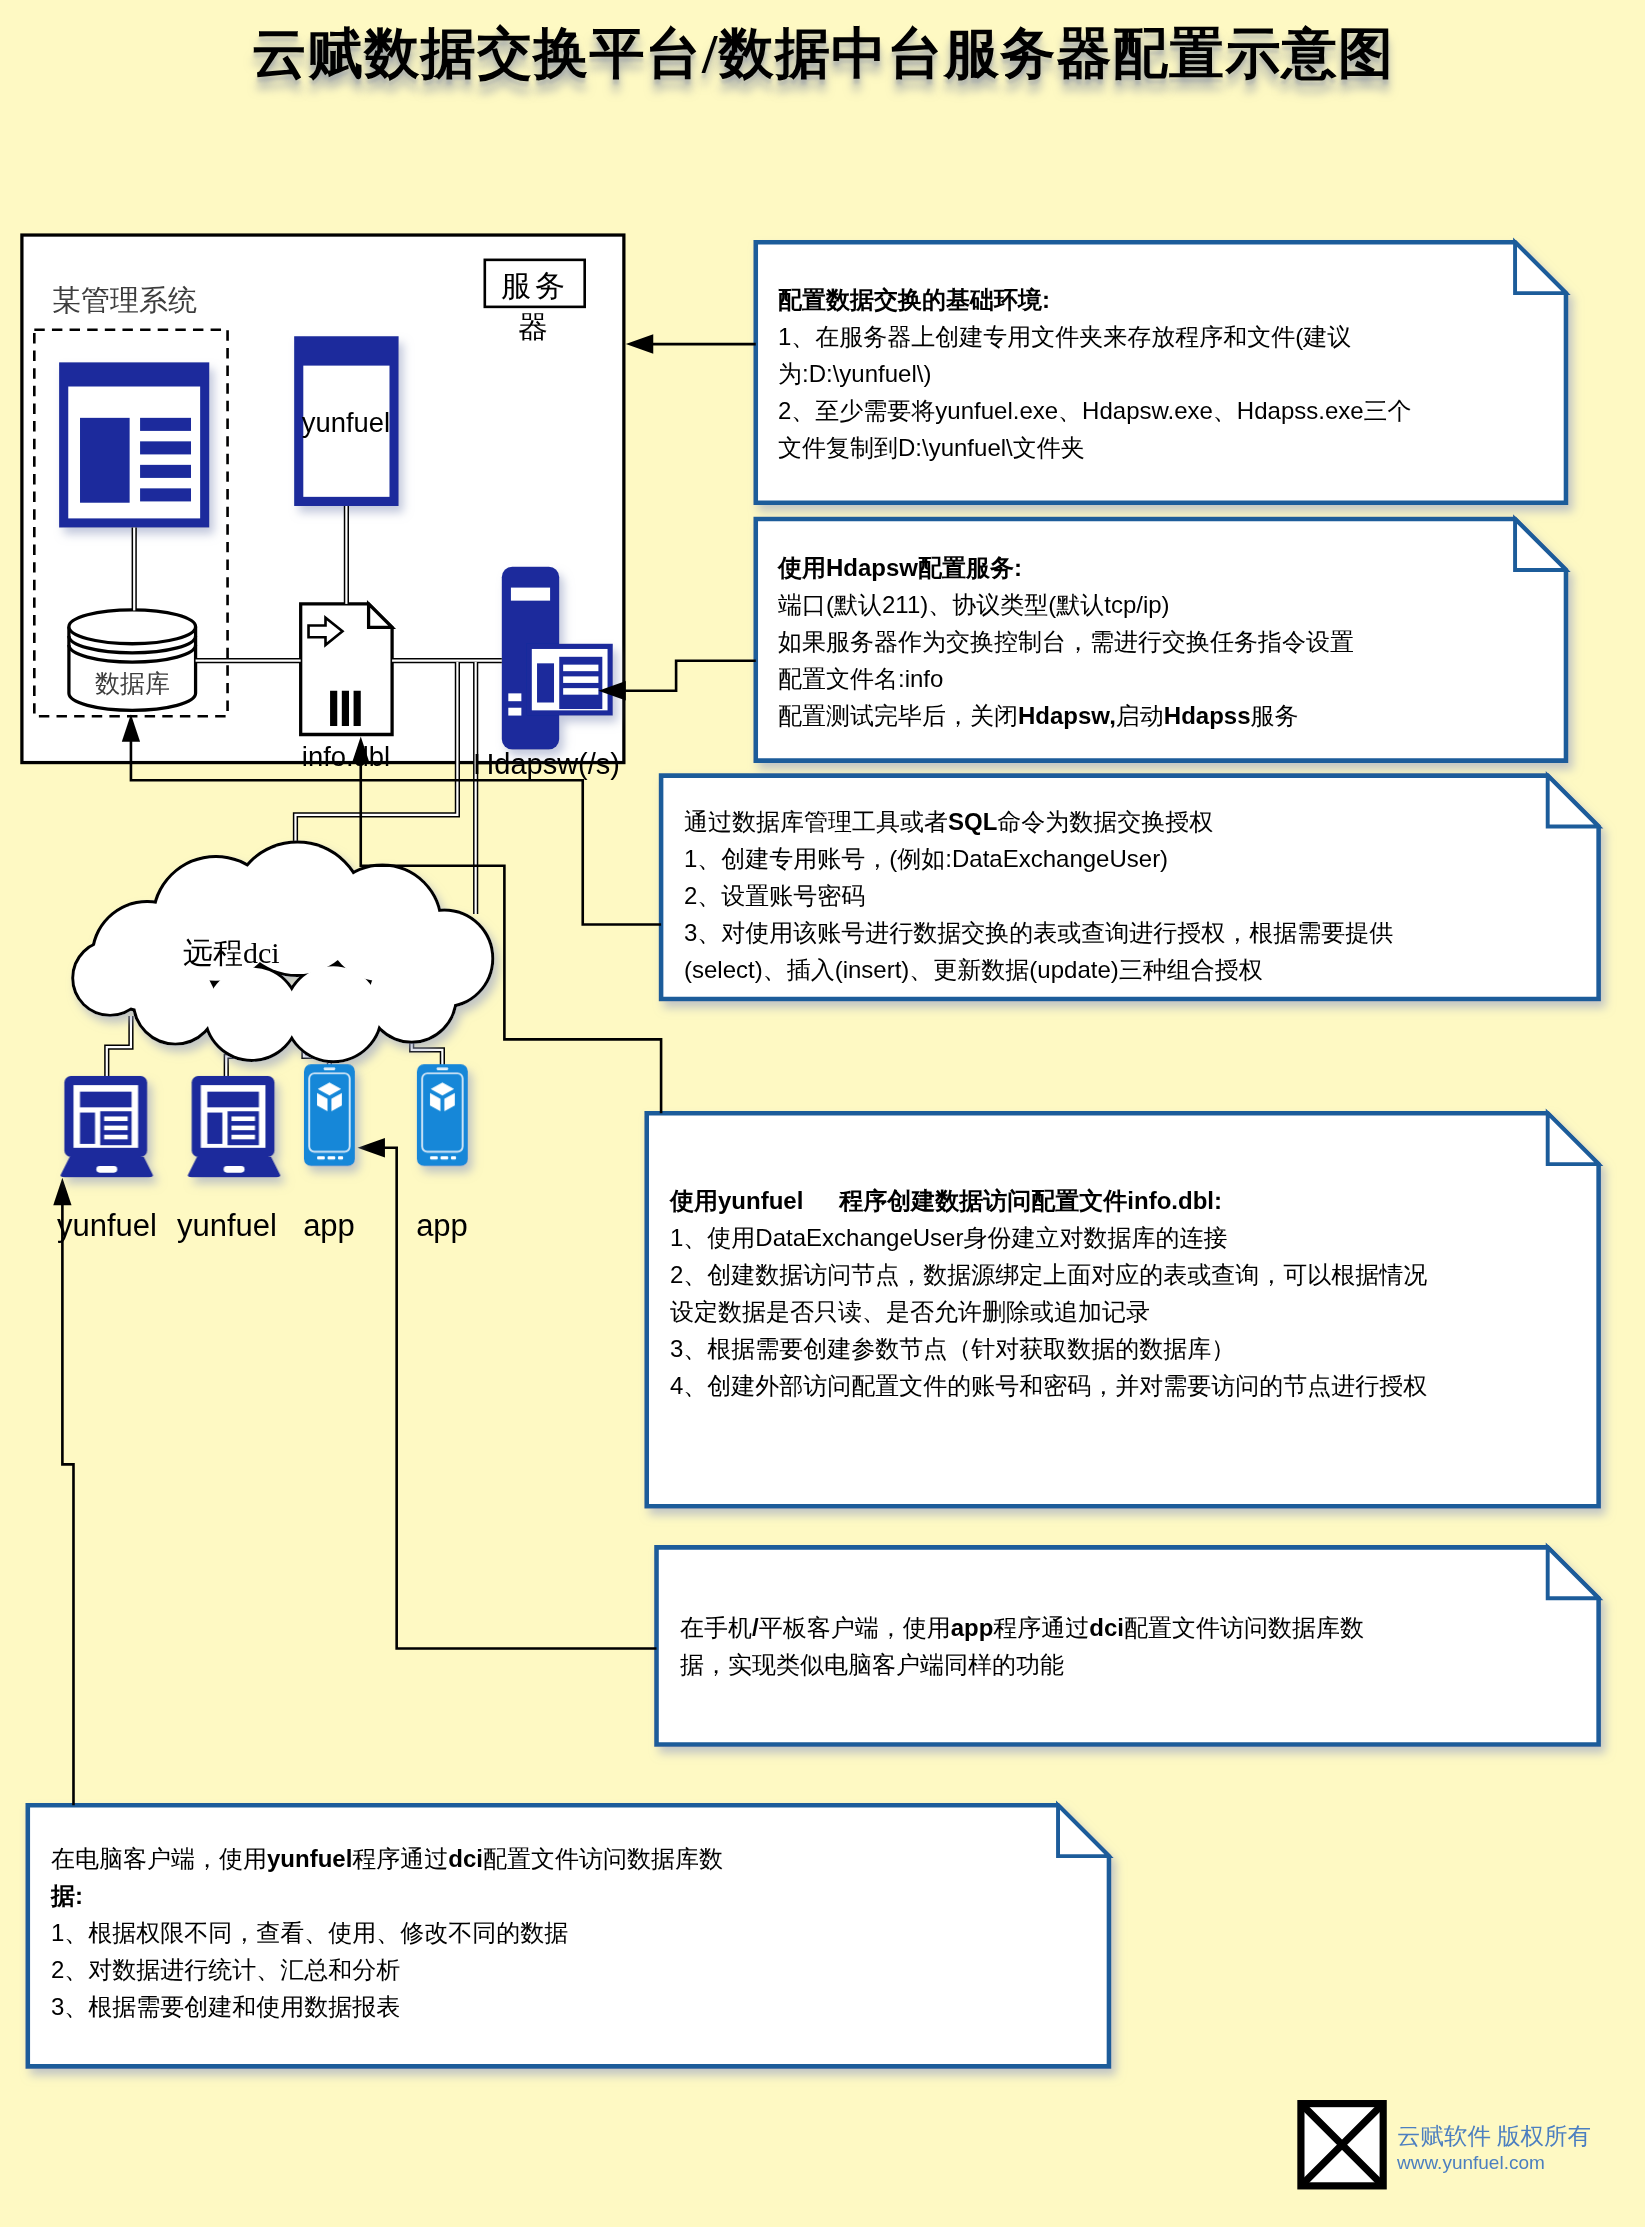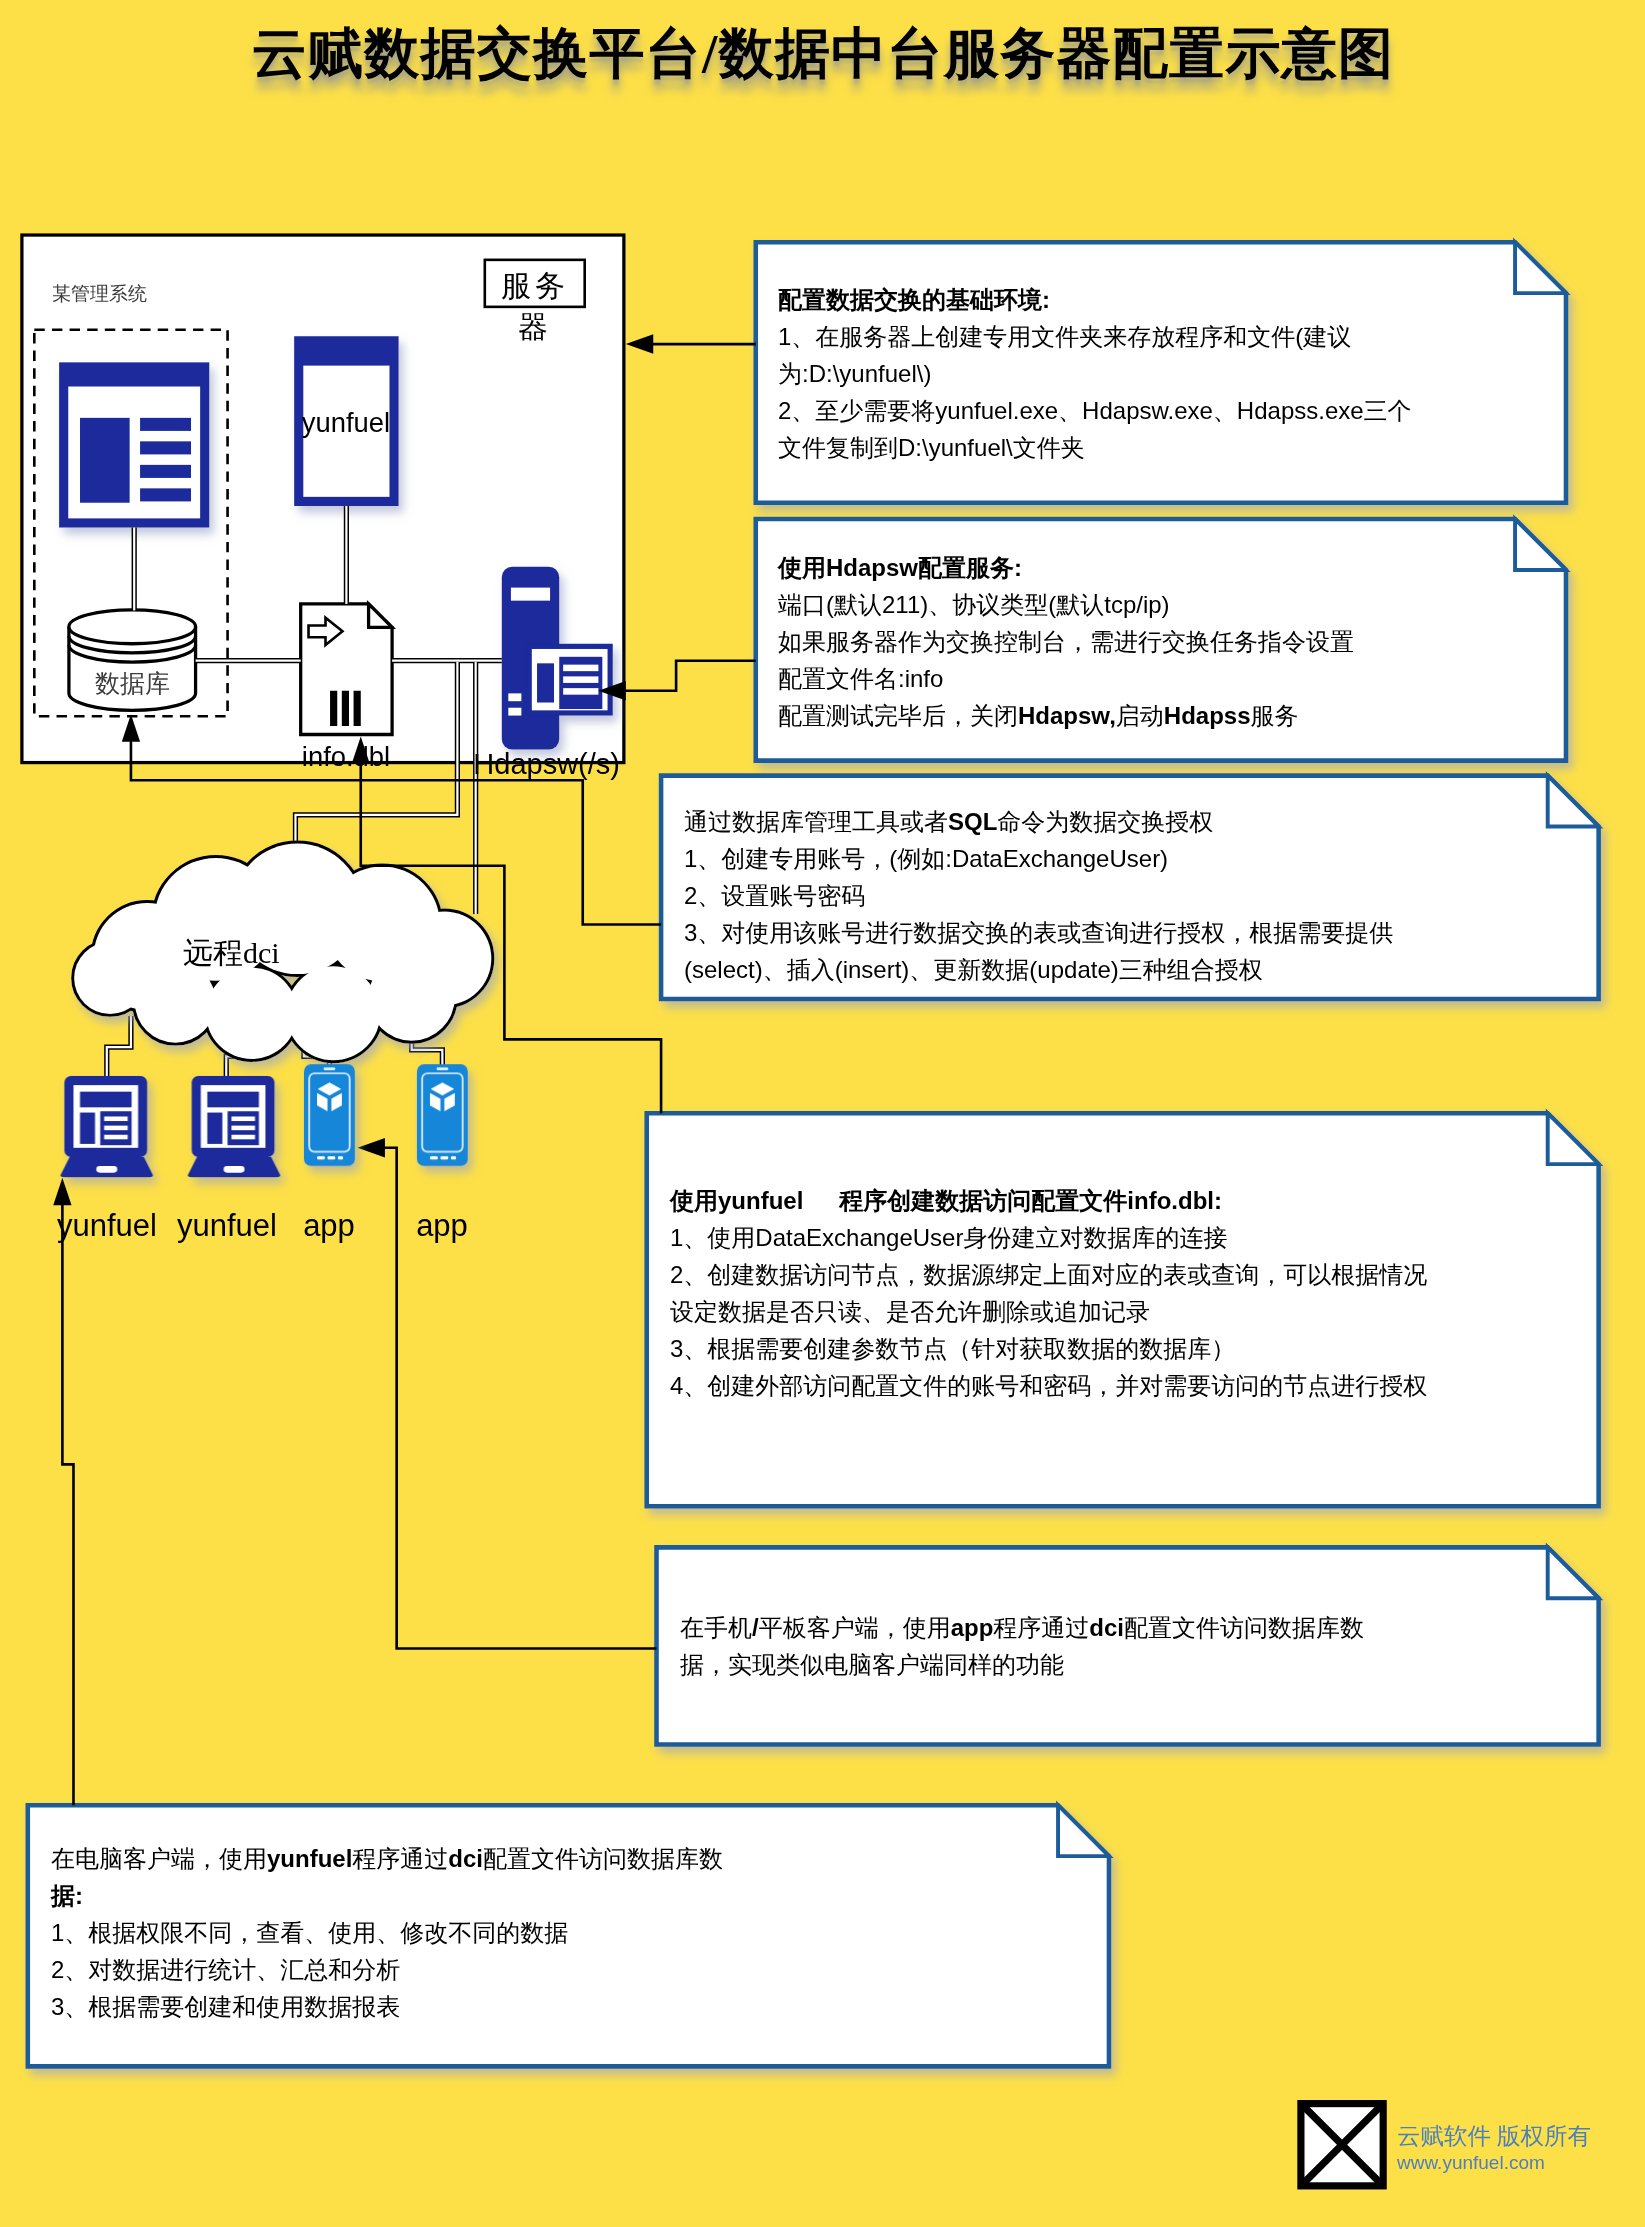--- a/index.html
+++ b/index.html
@@ -1,28 +1,28 @@
 <!DOCTYPE html>
 <html style="--navy: #1A2B9C; --phone: #1287D8; --note: #1E5C9A; --footer: #4C7FC0;font-size:10.4px"><head>
 <meta charset="utf-8">
 <style>
   :root{
     --navy:#1A2B9C; --phone:#1287D8; --note:#1E5C9A; --footer:#4C7FC0; --ink:#000;
   }
   html,body{margin:0;padding:0;background:#fff;}
-  .canvas{position:relative;width:1646px;height:2227px;background:#fde047;overflow:hidden;
+  .canvas{position:relative;width:1646px;height:2227px;background:#fef9c3;overflow:hidden;
           font-family:"Liberation Sans",sans-serif;color:#000;}
   svg{position:absolute;left:0;top:0;}
   .abs{position:absolute;}
   .title{width:1646px;text-align:center;top:17px;left:0;
          font-family:"Liberation Serif",serif;font-weight:bold;font-size:55px;letter-spacing:1.3px;
          text-shadow:0 11.8px 9.1px rgba(125,135,160,.6),0 4.6px 3.3px rgba(125,135,160,.35);}
   .serif{font-family:"Liberation Serif",serif;}
   .srv-label{left:485px;top:266px;width:100px;text-align:center;font-size:30px;letter-spacing:3.9px;}
-  .sys-label{left:52px;top:281px;font-size:19px;color:#3d3d3d;}
+  .sys-label{left:52px;top:281px;font-size:29px;color:#3d3d3d;}
   .db-label{left:69px;top:667px;width:127px;text-align:center;font-size:25px;color:#3d3d3d;}
   .yf-label{left:294px;top:407px;width:104px;text-align:center;font-size:27.4px;}
   .info-label{left:287px;top:741px;width:118px;text-align:center;font-size:27.4px;}
   .hd-label{left:457px;top:748px;width:163px;text-align:right;font-size:29px;}
   .cloud-label{left:183px;top:933px;width:183px;text-align:left;font-size:30px;}
   .dev-label{top:1208px;width:98px;text-align:center;font-size:31px;}
   .note-text{line-height:37px;font-size:24px;white-space:nowrap;}
   .note-text div{height:37px;}
   .logo-line1{left:1397px;top:2120px;font-size:23.5px;color:var(--footer);}
   .logo-line2{left:1397px;top:2152px;font-size:19px;color:var(--footer);}

